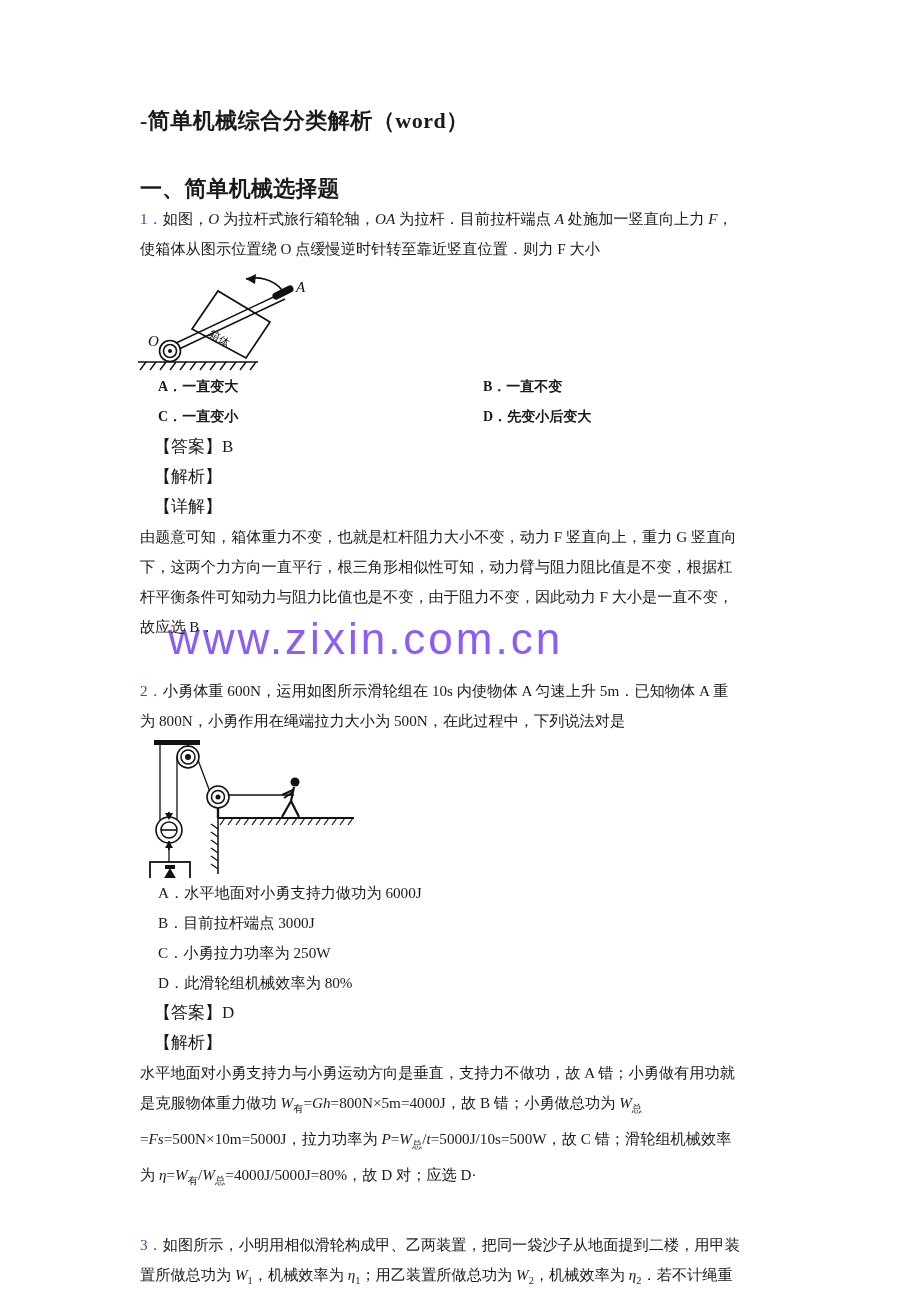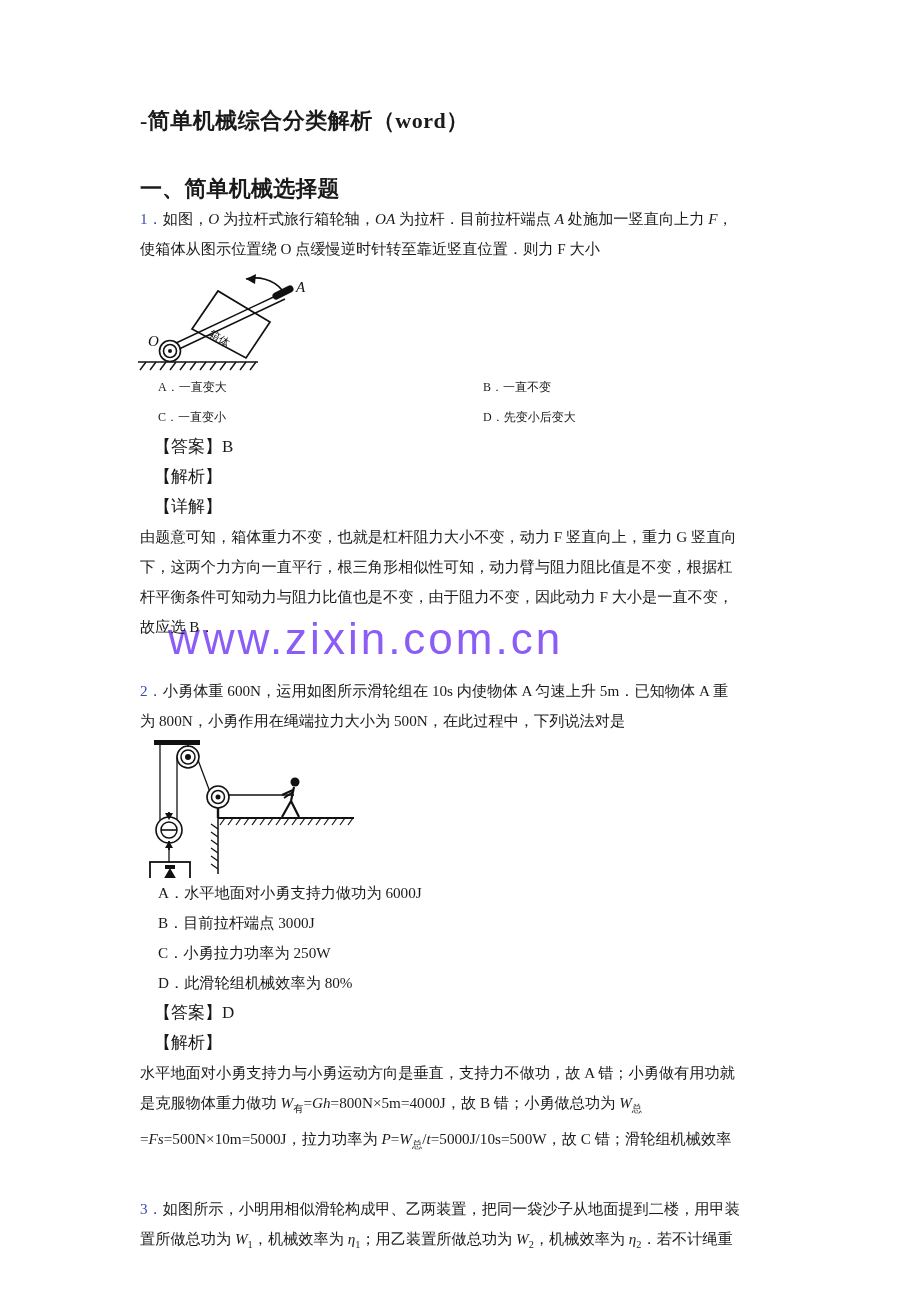--- a/index.html
+++ b/index.html
@@ -65,22 +65,23 @@
     line-height: 30px;
     margin: 0;
     text-align: justify;
   }
 
   .qnum {
     color: #3b4ba8;
   }
   .opt-row {
     display: flex;
-    font-size: 12px;
-    line-height: 30px;
+    font-size: 14px;
+    line-height: 30px;
+    font-weight: bold;
   }
   .opt-col {
     width: 50%;
     padding-left: 18px;
     box-sizing: border-box;
   }
   .opt-single {
     font-size: 15.2px;
     line-height: 30px;
     padding-left: 18px;
@@ -280,20 +281,21 @@
       <div class="opt-single"><span>B．</span><span>目前拉杆端点 3000J</span></div>
       <div class="opt-single"><span>C．</span><span>小勇拉力功率为 250W</span></div>
       <div class="opt-single"><span>D．</span><span>此滑轮组机械效率为 80%</span></div>
 
       <div class="meta-line"><span>【答案】</span><span>D</span></div>
       <div class="meta-line">【解析】</div>
 
       <p class="para">水平地面对小勇支持力与小勇运动方向是垂直，支持力不做功，故 A 错；小勇做有用功就</p>
       <p class="para">是克服物体重力做功 <i class="var">W</i><sub>有</sub>=<i class="var">Gh</i>=800N×5m=4000J，故 B 错；小勇做总功为 <i class="var">W</i><sub>总</sub></p>
       <p class="para">=<i class="var">Fs</i>=500N×10m=5000J，拉力功率为 <i class="var">P</i>=<i class="var">W</i><sub>总</sub>/<i class="var">t</i>=5000J/10s=500W，故 C 错；滑轮组机械效率</p>
+      <p class="para">为 <i class="var">η</i>=<i class="var">W</i><sub>有</sub>/<i class="var">W</i><sub>总</sub>=4000J/5000J=80%，故 D 对；应选 D·</p>
     </div>
 
     <div class="spacer-lg"></div>
 
     <div>
       <p class="q-line"><span class="qnum">3．</span><span>如图所示，小明用相似滑轮构成甲、乙两装置，把同一袋沙子从地面提到二楼，用甲装</span></p>
       <p class="q-line">置所做总功为 <i class="var">W</i><sub>1</sub>，机械效率为 <i class="var">η</i><sub>1</sub>；用乙装置所做总功为 <i class="var">W</i><sub>2</sub>，机械效率为 <i class="var">η</i><sub>2</sub>．若不计绳重</p>
     </div>
 
   </div>

